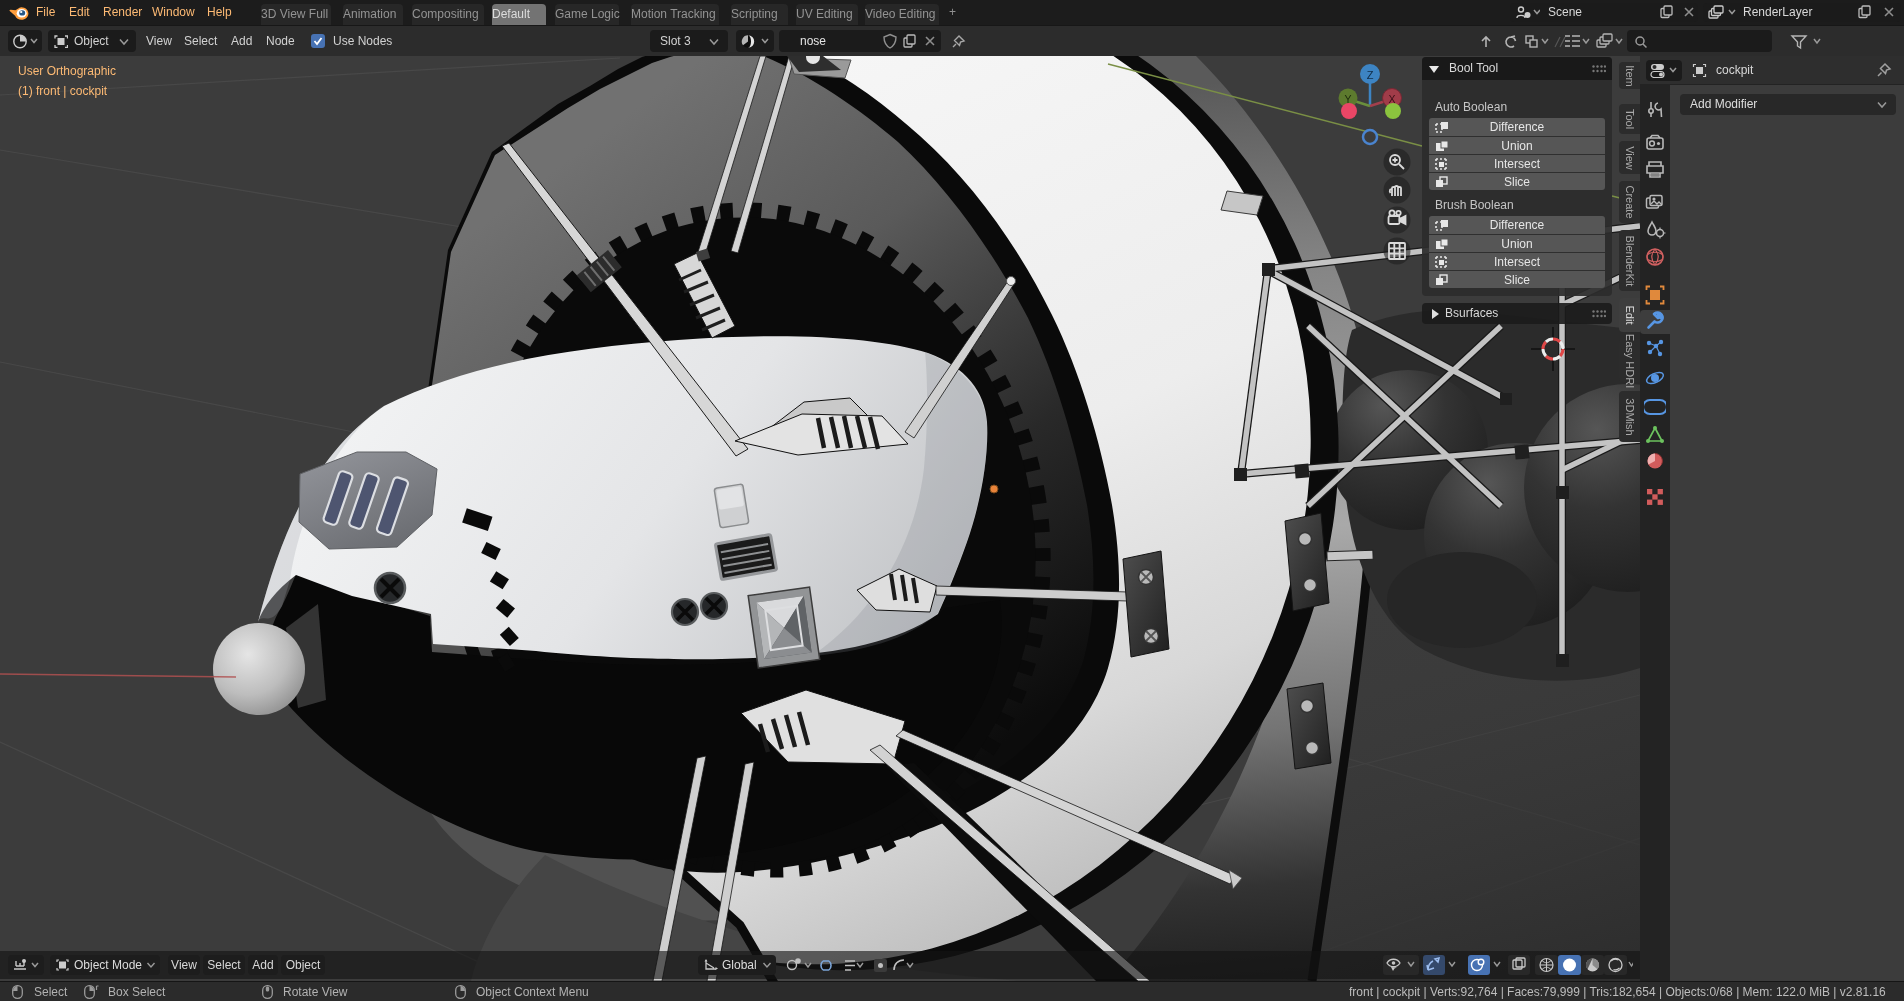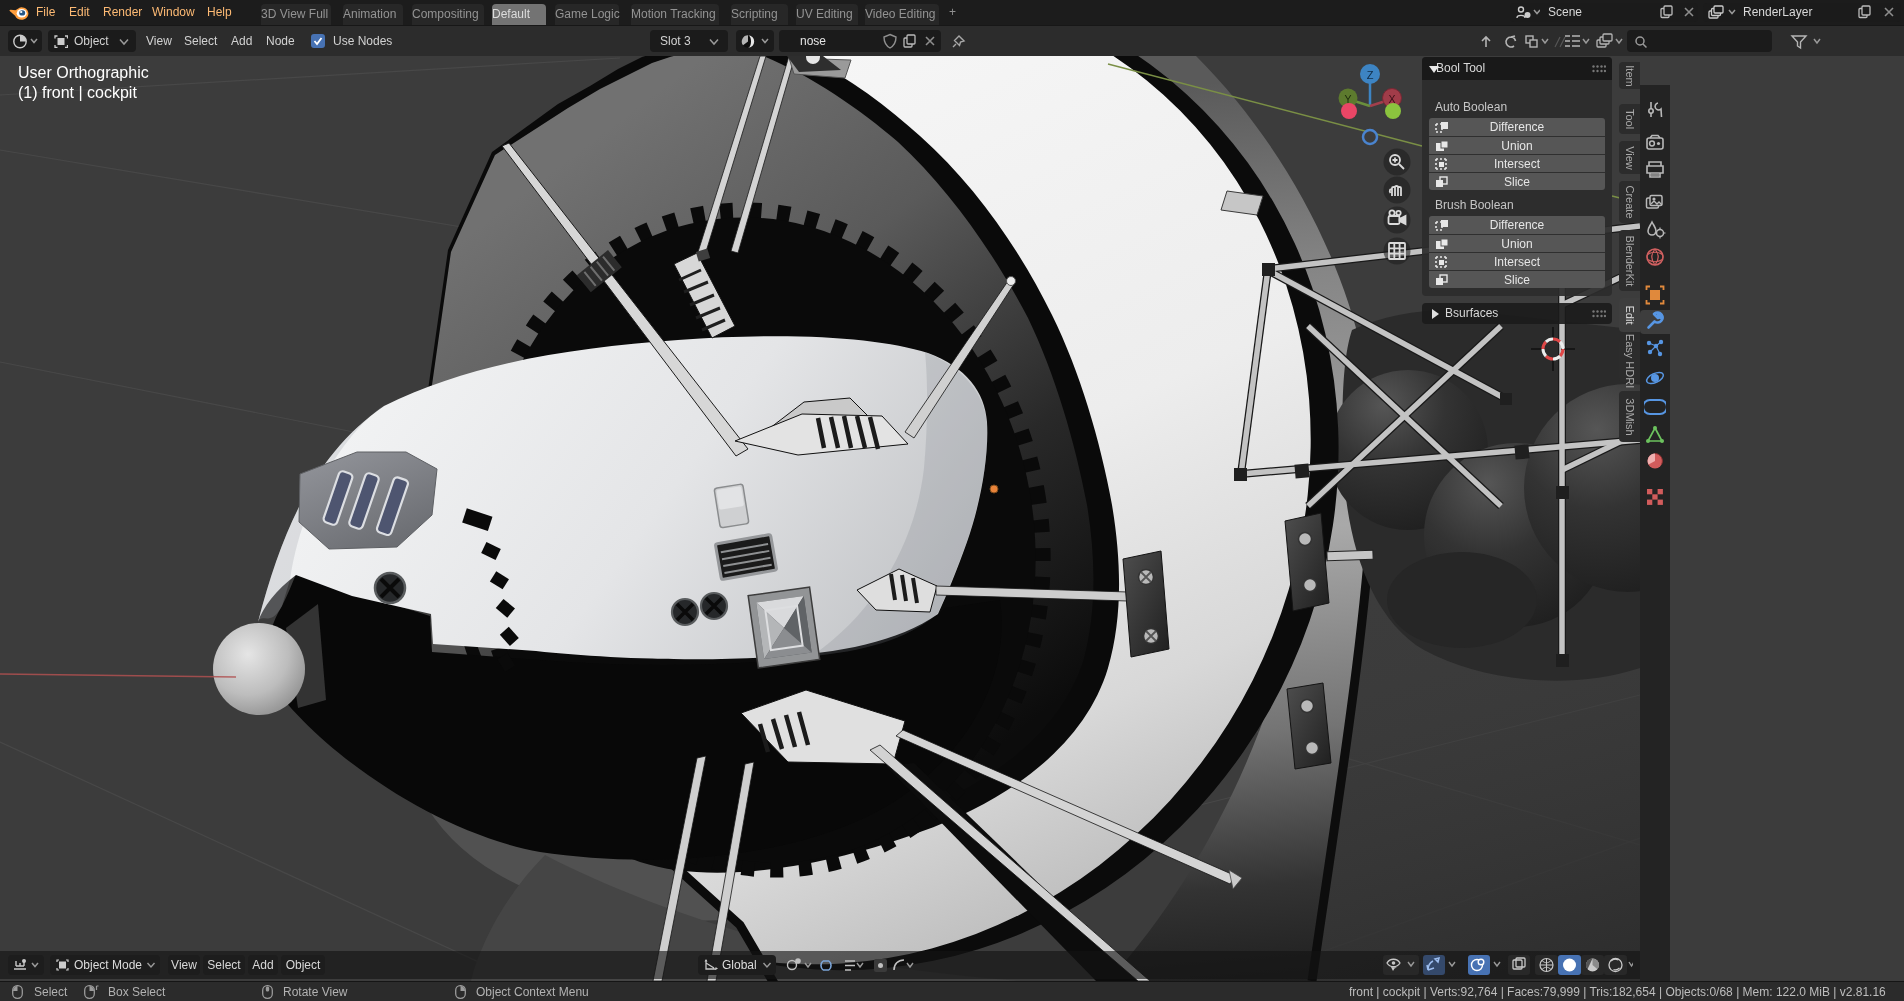--- a/index.html
+++ b/index.html
@@ -12,21 +12,21 @@
 .chip{position:absolute;background:#1b1b1b;border-radius:4px;color:#d8d8d8}
 #vp{position:absolute;left:0;top:56px;width:1640px;height:925px;overflow:hidden;background:#3c3c3c}
 #props{position:absolute;left:1640px;top:56px;width:264px;height:925px;background:#3c3c3c}
 #phead{position:absolute;left:0;top:0;width:264px;height:29px;background:#2e2e2e;border-bottom:1px solid #232323}
 #pcol{position:absolute;left:0;top:29px;width:30px;height:896px;background:#232323}
 #pcontent{position:absolute;left:30px;top:29px;width:234px;height:896px;background:#3c3c3c}
 #status{position:absolute;left:0;top:981px;width:1904px;height:20px;background:#2b2b2b;border-top:1px solid #151515;color:#b2b2b2;font-size:12px}
 #status .m{position:absolute;top:3px}
 #footbar{position:absolute;left:0;top:895px;width:1640px;height:28px;background:rgba(19,19,19,0.62)}
 #footbar .fchip{position:absolute;background:#1d1d1d;border-radius:4px;color:#d8d8d8;font-size:12px}
-.vtext{color:#ffffff;font-size:16px}
+.vtext{color:#fdba74;font-size:12px}
 .booltool{position:absolute;left:1422px;top:1px;width:190px;background:rgba(44,44,44,0.93);border-radius:4px;font-size:12px}
 .bhead{height:23px;background:rgba(24,24,24,0.95);border-radius:4px 4px 0 0;color:#dadada;line-height:23px}
 .bbtn{position:relative;height:18px;background:#565656;color:#e6e6e6;text-align:center;line-height:18px;border-top:1px solid #2f2f2f}
 .blabel{color:#c6c6c6;padding:8px 0 4px 13px}
 .sidetab{position:absolute;left:1619px;width:21px;background:#2c2c2c;color:#ababab;font-size:11px;border-radius:4px 0 0 4px}
 .sidetab span{position:absolute;left:50%;top:50%;transform:translate(-50%,-50%) rotate(90deg);white-space:nowrap}
 .sidetab.act{background:#3e3e3e;color:#dcdcdc}
 .picon{position:absolute;left:4px;width:22px;height:22px}
 </style></head>
 <body>
@@ -421,21 +421,21 @@
         <circle cx="12" cy="67" r="2.6"></circle>
         <circle cx="18.5" cy="67" r="2.2"></circle>
 <rect x="9" y="97" width="16" height="16" rx="1"></rect>
         <path d="M9,102.3 h16 M9,107.6 h16 M14.3,97 v16 M19.6,97 v16"></path>
 </g>
 </svg>
 
 <div class="booltool">
 <div class="bhead"><svg style="position:absolute;left:7px;top:8px" width="10" height="8" viewBox="0 0 10 8">
           <path d="M0,1 h10 l-5,7 Z" fill="#e8e8e8"></path>
-        </svg><span style="padding-left:14px">Bool Tool</span>
+        </svg><span style="padding-left:27px">Bool Tool</span>
 <svg style="position:absolute;right:6px;top:8px" width="14" height="8" viewBox="0 0 14 8">
           <g fill="#777">
             <circle cx="1.5" cy="1.5" r="1.2"></circle>
             <circle cx="5.5" cy="1.5" r="1.2"></circle>
             <circle cx="9.5" cy="1.5" r="1.2"></circle>
             <circle cx="13" cy="1.5" r="1.2"></circle>
             <circle cx="1.5" cy="6" r="1.2"></circle>
             <circle cx="5.5" cy="6" r="1.2"></circle>
             <circle cx="9.5" cy="6" r="1.2"></circle>
             <circle cx="13" cy="6" r="1.2"></circle>
@@ -600,20 +600,38 @@
         <path d="M209.5,3.5 a6.5,6.5 0 0 1 5,10.7 L209.5,10 Z" fill="#8a8a8a"></path>
 <rect x="221" y="0" width="23" height="20" rx="3" fill="#282828"></rect>
         <circle cx="232.5" cy="10" r="6.5" fill="none" stroke="#c8c8c8" stroke-width="1.3"></circle>
         <path d="M228,6 a6,6 0 0 1 7,-1 M236.5,13 a6,6 0 0 1 -6,1.5" stroke="#c8c8c8" stroke-width="1.3" fill="none"></path>
 <path d="M246,7 l2.5,4 2.5,-4" fill="none" stroke="#999" stroke-width="1.4"></path>
 </svg>
 </div>
 </div>
 
 <div id="props">
+<div id="phead">
+<div class="chip" style="left:6px;top:4px;width:36px;height:21px"></div>
+<svg class="abs" style="left:10px;top:7px" width="30" height="15" viewBox="0 0 30 15">
+        <rect x="1" y="1" width="13" height="6" rx="3" fill="#ccc"></rect>
+        <circle cx="4.5" cy="4" r="2" fill="#2a2a2a"></circle>
+        <rect x="1" y="8.5" width="13" height="6" rx="3" fill="none" stroke="#ccc" stroke-width="1.2"></rect>
+        <circle cx="11" cy="11.5" r="2" fill="#ccc"></circle>
+        <path d="M20,5 l3,3.5 3,-3.5" fill="none" stroke="#999" stroke-width="1.5"></path>
+      </svg>
+<svg class="abs" style="left:52px;top:7px" width="15" height="15" viewBox="0 0 15 15">
+        <rect x="4" y="4" width="7" height="7" fill="#ccc"></rect>
+        <path d="M1.5,4 v-2.5 h2.5 M11,1.5 h2.5 v2.5 M13.5,11 v2.5 h-2.5 M4,13.5 h-2.5 v-2.5" fill="none" stroke="#ccc" stroke-width="1.2"></path>
+      </svg>
+<span class="abs" style="left:76px;top:7px;font-size:12px;color:#d8d8d8">cockpit</span>
+<svg class="abs" style="left:236px;top:6px" width="16" height="16" viewBox="0 0 16 16">
+        <path d="M9,2 l5,5 -3.5,1 -1,3.5 -5,-5 Z M5.5,10.5 l-3.5,3.5" fill="none" stroke="#a0a0a0" stroke-width="1.5"></path>
+      </svg>
+</div>
 <div id="pcol">
 <div class="abs" style="left:0;top:225px;width:30px;height:24px;background:#3d3d3d;border-radius:4px 0 0 4px"></div>
 <svg class="picon" style="top:14px" viewBox="0 0 22 22">
         <g stroke="#b8b8b8" stroke-width="1.6" fill="none">
           <path d="M7,3 v7 M7,14 v4"></path>
           <circle cx="7" cy="12" r="2.2"></circle>
           <path d="M14,4 a3.5,3.5 0 1 0 3,6 l0.5,8"></path>
         </g>
       </svg>
 <svg class="picon" style="top:47px" viewBox="0 0 22 22">
@@ -681,20 +699,26 @@
 <svg class="picon" style="top:401px" viewBox="0 0 22 22">
         <g fill="#d25c5c">
           <rect x="3" y="3" width="5.3" height="5.3"></rect>
           <rect x="13.6" y="3" width="5.3" height="5.3"></rect>
           <rect x="8.3" y="8.3" width="5.3" height="5.3"></rect>
           <rect x="3" y="13.6" width="5.3" height="5.3"></rect>
           <rect x="13.6" y="13.6" width="5.3" height="5.3"></rect>
         </g>
       </svg>
 </div>
+<div id="pcontent">
+<div class="abs" style="left:10px;top:9px;width:216px;height:21px;background:#282828;border-radius:4px;color:#dedede;font-size:12px;line-height:21px"><span style="padding-left:10px">Add Modifier</span>
+<svg class="abs" style="right:8px;top:7px" width="12" height="8" viewBox="0 0 12 8">
+          <path d="M2,1.5 l4,4.5 4,-4.5" fill="none" stroke="#999" stroke-width="1.5"></path>
+        </svg></div>
+</div>
 </div>
 
 <div id="status">
 <svg class="abs" style="left:12px;top:3px" width="11" height="14" viewBox="0 0 11 14">
       <rect x="0.7" y="0.7" width="9.6" height="12.6" rx="4.5" fill="none" stroke="#9a9a9a" stroke-width="1.3"></rect>
       <path d="M1,6 a4.5,5 0 0 1 4.5,-5 v5 Z" fill="#9a9a9a"></path>
     </svg>
 <span class="m" style="left:34px">Select</span>
 <svg class="abs" style="left:84px;top:3px" width="15" height="14" viewBox="0 0 15 14">
       <rect x="0.7" y="0.7" width="9.6" height="12.6" rx="4.5" fill="none" stroke="#9a9a9a" stroke-width="1.3"></rect>

